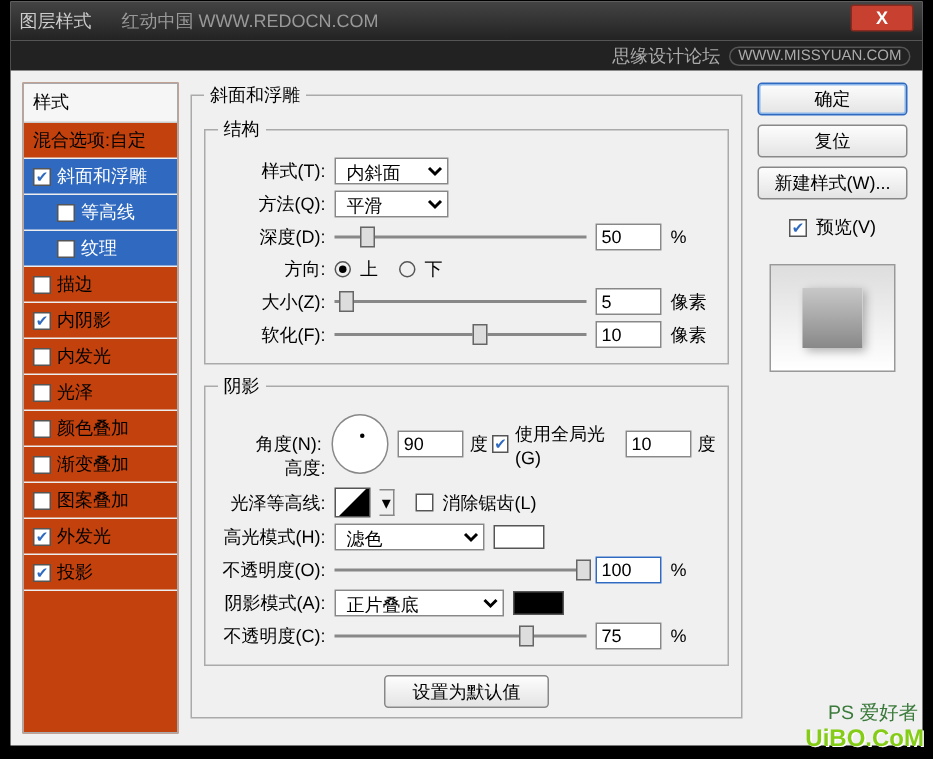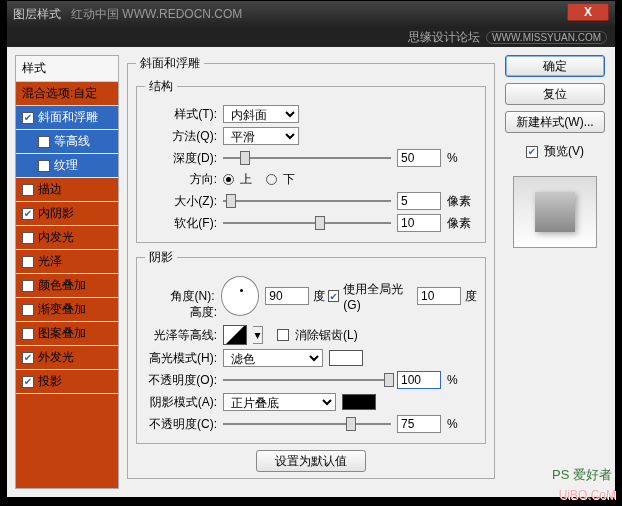--- a/index.html
+++ b/index.html
@@ -1,19 +1,19 @@
 <!DOCTYPE html>
 <html><head>
 <meta charset="utf-8">
 <style>
 *{box-sizing:border-box;margin:0;padding:0;font-family:"Microsoft YaHei","SimSun",sans-serif;font-size:12px}
 body{background:#000;width:622px;height:506px;position:relative;overflow:hidden}
 .win{position:absolute;left:6px;top:0;width:610px;height:498px;background:#f0f0f0;border:1px solid #000}
 .titlebar{height:26px;background:linear-gradient(#444,#222);color:#ccc;display:flex;align-items:center;padding:0 6px;position:relative}
-.titlebar .tt{display:flex;gap:10px;align-items:center}
+.titlebar .tt{display:flex;gap:20px;align-items:center}
 .closebtn{position:absolute;right:6px;top:2px;width:42px;height:18px;background:#c84030;border:1px solid #8a2a1f;border-radius:2px;display:flex;align-items:center;justify-content:center;color:#fff;font-weight:bold}
 .hdr2{height:20px;background:#222;color:#aaa;display:flex;align-items:center;justify-content:flex-end;padding:0 8px;gap:6px}
 .content{display:flex;padding:8px;gap:8px;height:calc(100% - 46px)}
 .left{width:104px;border:1px solid #aaa;background:#c2410c}
 .lh{padding:4px 6px;border-bottom:1px solid #ccc;background:#f6f6f6}
 .li{display:flex;align-items:center;gap:4px;padding:3px 6px;border-bottom:1px solid #eee}
 .li.sel{background:#2f6ac0;color:#fff}
 .li.sub{padding-left:22px}
 .ck{width:12px;height:12px;border:1px solid #555;background:#fff;display:inline-flex;align-items:center;justify-content:center;font-size:10px;color:#2f6ac0}
 .mid{flex:1;display:flex;flex-direction:column;gap:6px}
@@ -35,21 +35,21 @@
 .swatch{width:34px;height:16px;border:1px solid #555}
 .glossbox{width:24px;height:20px;border:1px solid #555;background:linear-gradient(135deg,#fff 0%,#fff 49%,#000 51%,#000 100%)}
 .dd{width:10px;height:18px;border:1px solid #888;border-left:none;display:flex;align-items:center;justify-content:center}
 .right{width:104px;display:flex;flex-direction:column;gap:6px;align-items:center}
 .btn{width:100px;height:22px;border:1px solid #888;background:linear-gradient(#fdfdfd,#e4e4e4);border-radius:3px;display:flex;align-items:center;justify-content:center}
 .btn.def{border:1px solid #2f6ac0;box-shadow:0 0 0 1px #8ab5ea inset}
 .preview{width:84px;height:72px;border:1px solid #999;background:linear-gradient(#ddd,#fff);display:flex;align-items:center;justify-content:center;margin-top:6px}
 .preview .cube{width:40px;height:40px;background:linear-gradient(#c8c8c8,#888);box-shadow:2px 2px 6px rgba(0,0,0,.3)}
 .btnrow{display:flex;gap:20px;justify-content:center;margin-top:6px}
 .btnrow .btn{width:110px}
-.watermark{position:absolute;right:6px;bottom:4px;color:#fca5a5;font-weight:normal;font-size:12px;text-shadow:1px 1px 0 #fff}
+.watermark{position:absolute;right:6px;bottom:4px;color:#84cc16;font-weight:bold;font-size:16px;text-shadow:1px 1px 0 #fff}
 .watermark2{position:absolute;right:10px;bottom:22px;color:#3a7a3a;font-size:13px}
 </style>
 </head>
 <body>
 
 <div class="win">
   <div class="titlebar">
     <div class="tt">
       <span>图层样式</span>
       <span style="color:#999">红动中国  WWW.REDOCN.COM</span>

